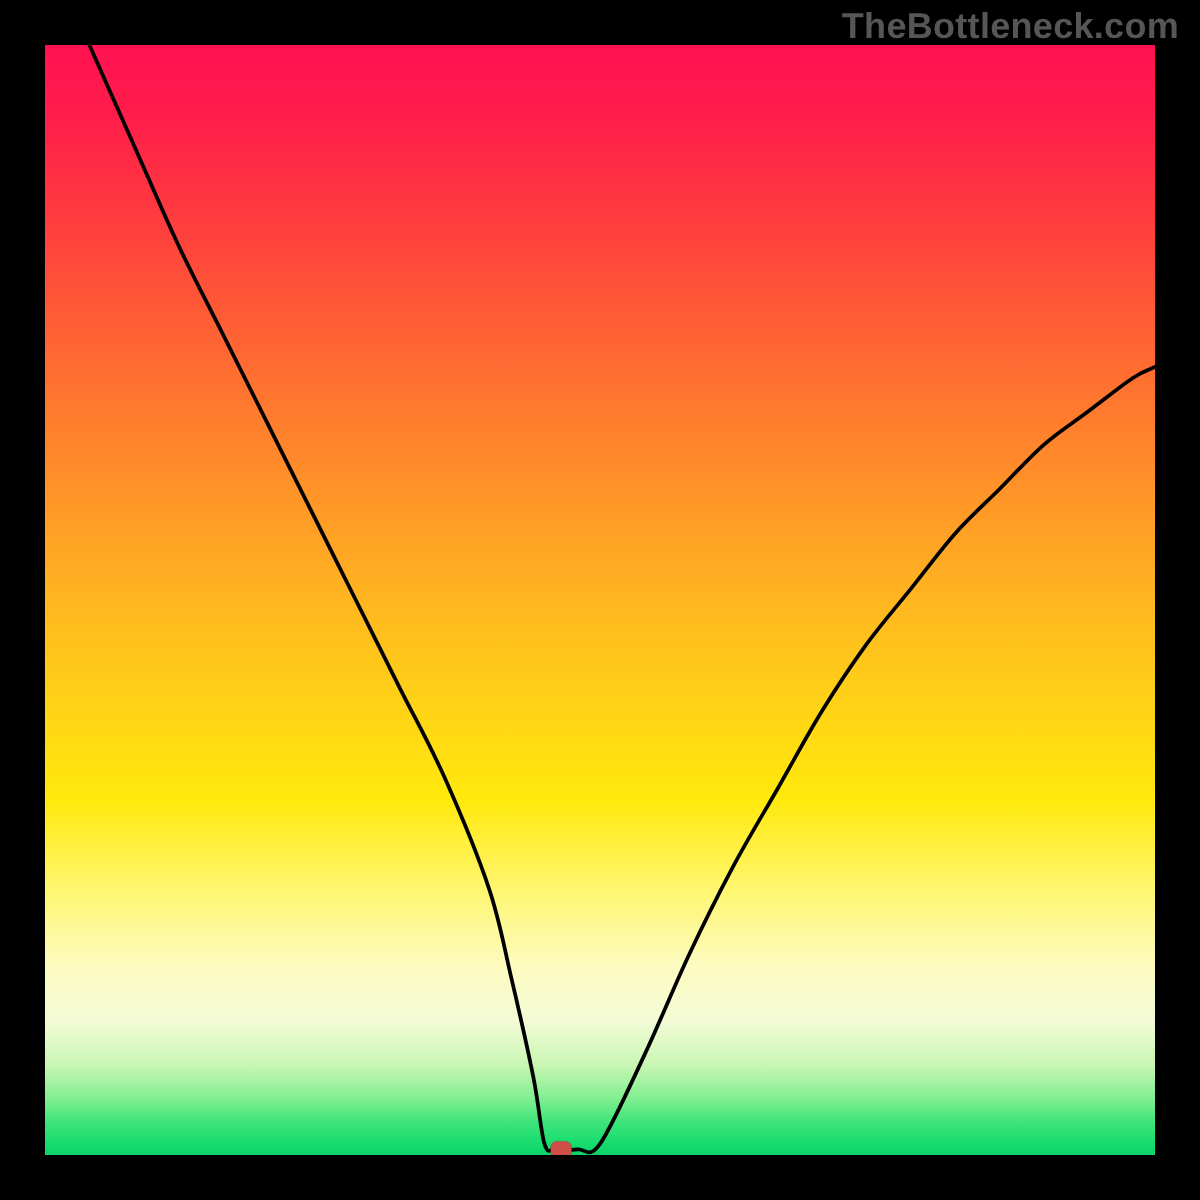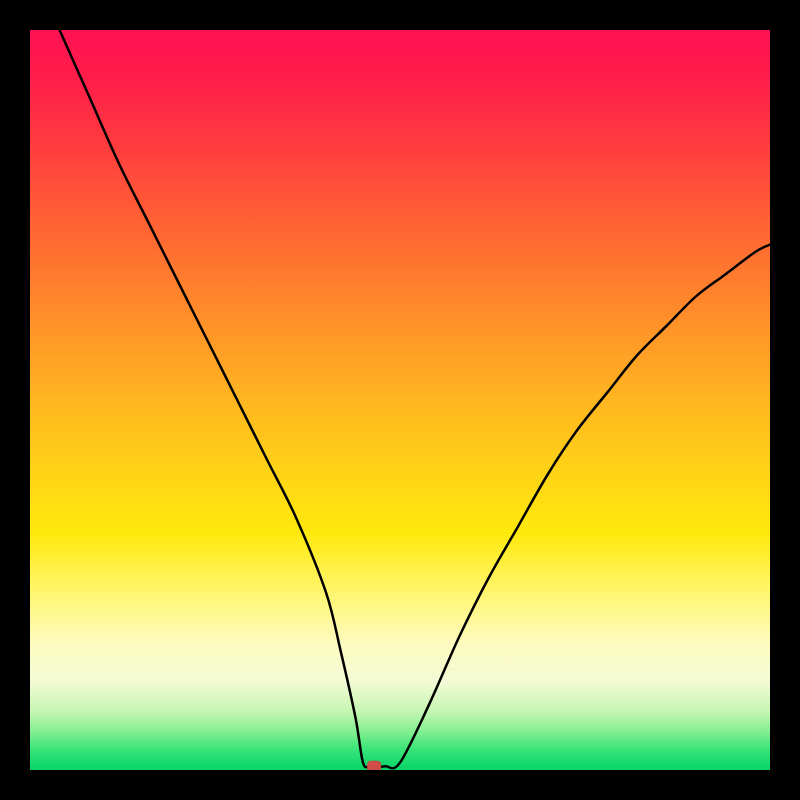--- a/index.html
+++ b/index.html
@@ -77,20 +77,21 @@
   .marker {
     fill: #cf4f47;
     stroke: rgba(0,0,0,0.15);
     stroke-width: 0.5;
   }
 </style>
 </head>
 <body>
 
 <div class="frame">
+  <div class="watermark">TheBottleneck.com</div>
 
   <div class="plot-area">
     <div class="gradient-bg"></div>
     <svg class="curve-svg" viewBox="0 0 740 740" preserveAspectRatio="none">
       <path id="curve-path" class="curve-path" d="M 29.60 0.00 C 34.53 11.10, 49.33 44.40, 59.20 66.60 C 69.07 88.80, 78.93 112.23, 88.80 133.20 C 98.67 154.17, 108.53 172.67, 118.40 192.40 C 128.27 212.13, 138.13 231.87, 148.00 251.60 C 157.87 271.33, 167.73 291.07, 177.60 310.80 C 187.47 330.53, 197.33 350.27, 207.20 370.00 C 217.07 389.73, 226.93 409.47, 236.80 429.20 C 246.67 448.93, 256.53 466.20, 266.40 488.40 C 276.27 510.60, 288.60 540.20, 296.00 562.40 C 303.40 584.60, 305.87 600.63, 310.80 621.60 C 315.73 642.57, 321.90 669.70, 325.60 688.20 C 329.30 706.70, 330.53 724.58, 333.00 732.60 C 335.47 740.62, 336.70 735.68, 340.40 736.30 C 344.10 736.92, 350.27 736.92, 355.20 736.30 C 360.13 735.68, 362.60 743.08, 370.00 732.60 C 377.40 722.12, 389.73 694.37, 399.60 673.40 C 409.47 652.43, 419.33 627.77, 429.20 606.80 C 439.07 585.83, 448.93 566.10, 458.80 547.60 C 468.67 529.10, 478.53 513.07, 488.40 495.80 C 498.27 478.53, 508.13 460.03, 518.00 444.00 C 527.87 427.97, 537.73 413.17, 547.60 399.60 C 557.47 386.03, 567.33 374.93, 577.20 362.60 C 587.07 350.27, 596.93 336.70, 606.80 325.60 C 616.67 314.50, 626.53 305.87, 636.40 296.00 C 646.27 286.13, 656.13 275.03, 666.00 266.40 C 675.87 257.77, 685.73 251.60, 695.60 244.20 C 705.47 236.80, 717.80 226.93, 725.20 222.00 C 732.60 217.07, 737.53 215.83, 740.00 214.60"></path>
       <rect id="marker" class="marker" rx="4" ry="4" x="337.10" y="730.80" width="14" height="11"></rect>
     </svg>
   </div>
 </div>
 

